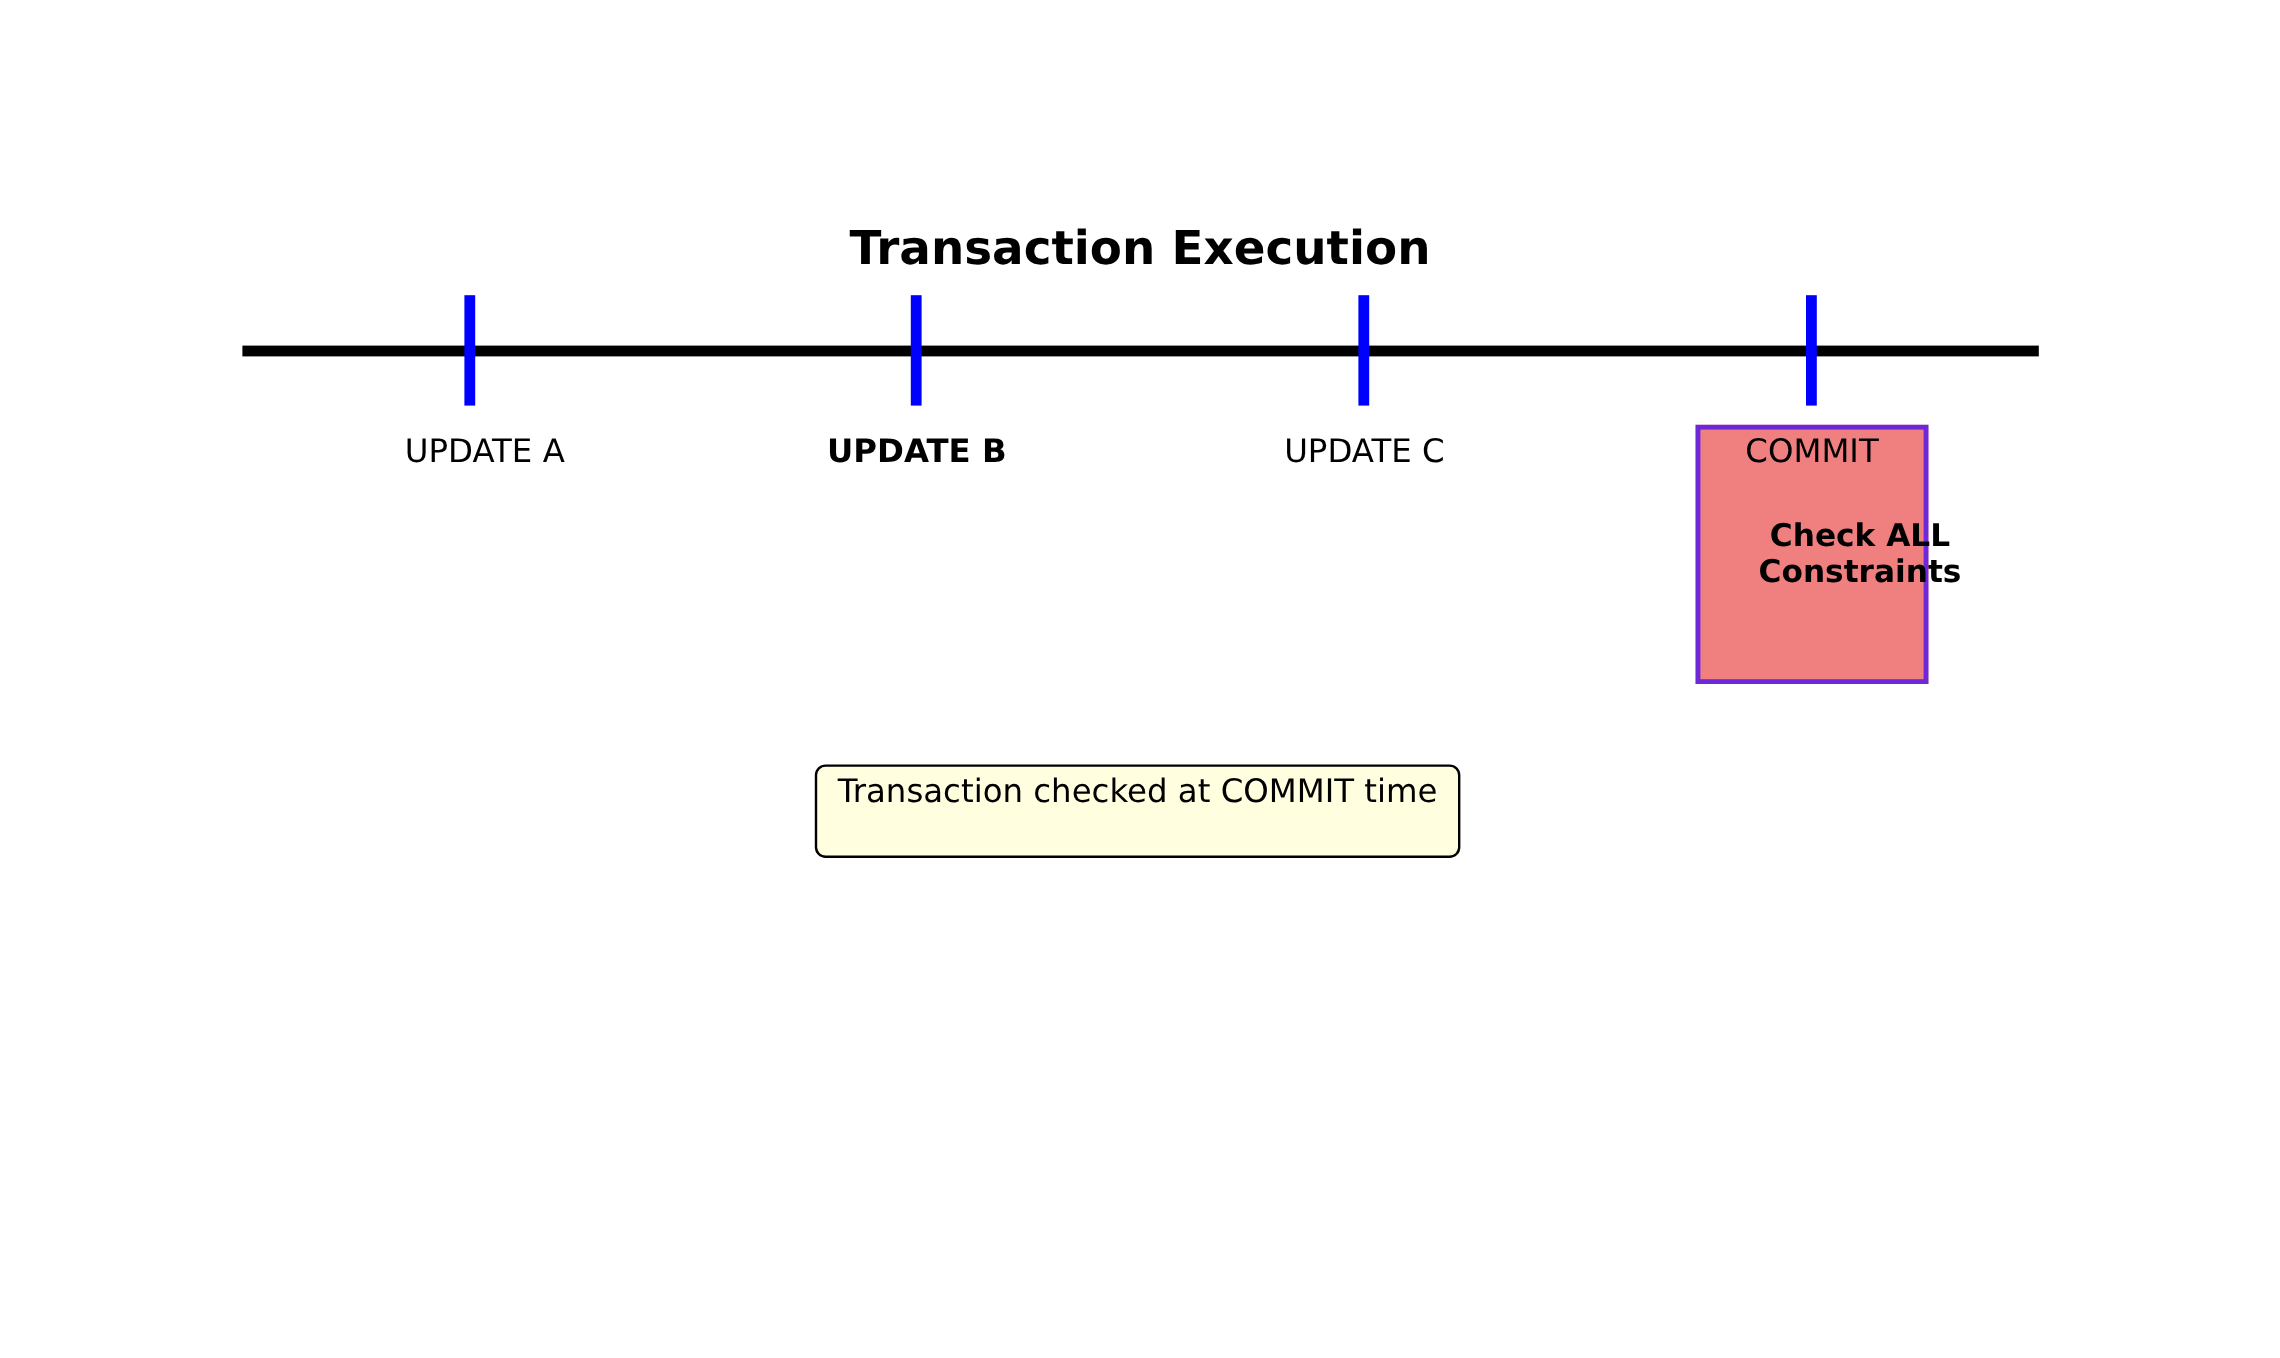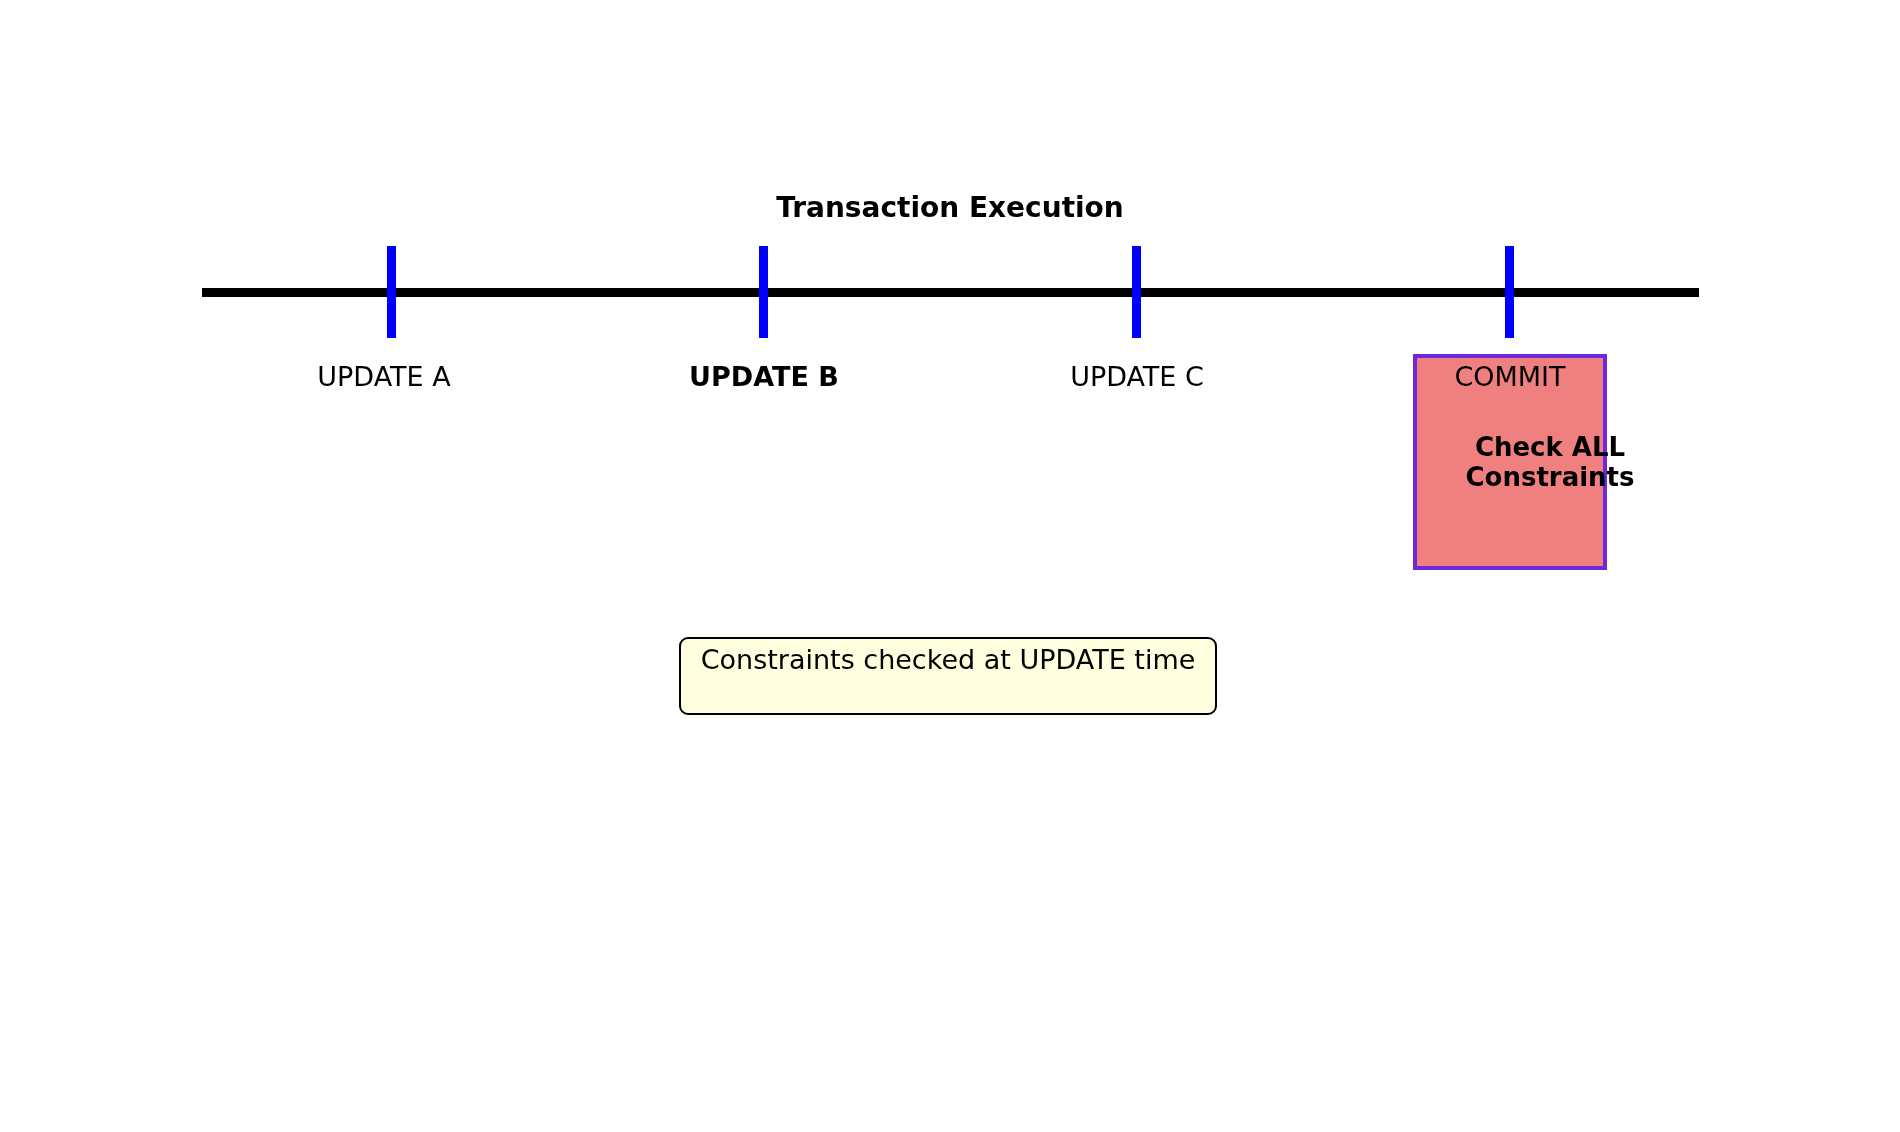--- a/index.html
+++ b/index.html
@@ -20,21 +20,21 @@
     background: #ffffff;
     overflow: hidden;
   }
   .abs { position: absolute; }
 
   .diagram-title {
     left: 0;
     width: 1900px;
     top: 190px;
     text-align: center;
-    font-size: 28px;
+    font-size: 39px;
     font-weight: bold;
     line-height: 36px;
     white-space: nowrap;
   }
 
   .timeline-line {
     left: 202px;
     top: 288px;
     width: 1497px;
     height: 9px;
@@ -113,29 +113,29 @@
 
   <div class="abs diagram-title">Transaction Execution</div>
 
   <div class="abs timeline-line"></div>
 
   <div class="abs tick" style="left:387px;"></div>
   <div class="abs tick" style="left:759px;"></div>
   <div class="abs tick" style="left:1132px;"></div>
   <div class="abs tick" style="left:1505px;"></div>
 
-  <div class="abs event-label" style="left:384px;">UPDATE A</div>
+  <div class="abs event-label" style="left:404px;">UPDATE A</div>
   <div class="abs event-label" style="left:764px;font-weight:bold;">UPDATE B</div>
   <div class="abs event-label" style="left:1137px;text-align:center;">UPDATE C</div>
 
   <div class="abs commit-box">
     <div class="commit-box-label">COMMIT</div>
     <div class="commit-box-detail">
       <div>Check ALL</div>
       <div>Constraints</div>
     </div>
   </div>
 
   <div class="abs note-box">
-    <div>Constraints checked at UPDATE time</div>
+    <div>Transaction checked at COMMIT time</div>
   </div>
 
 </div>
 
 </body></html>

